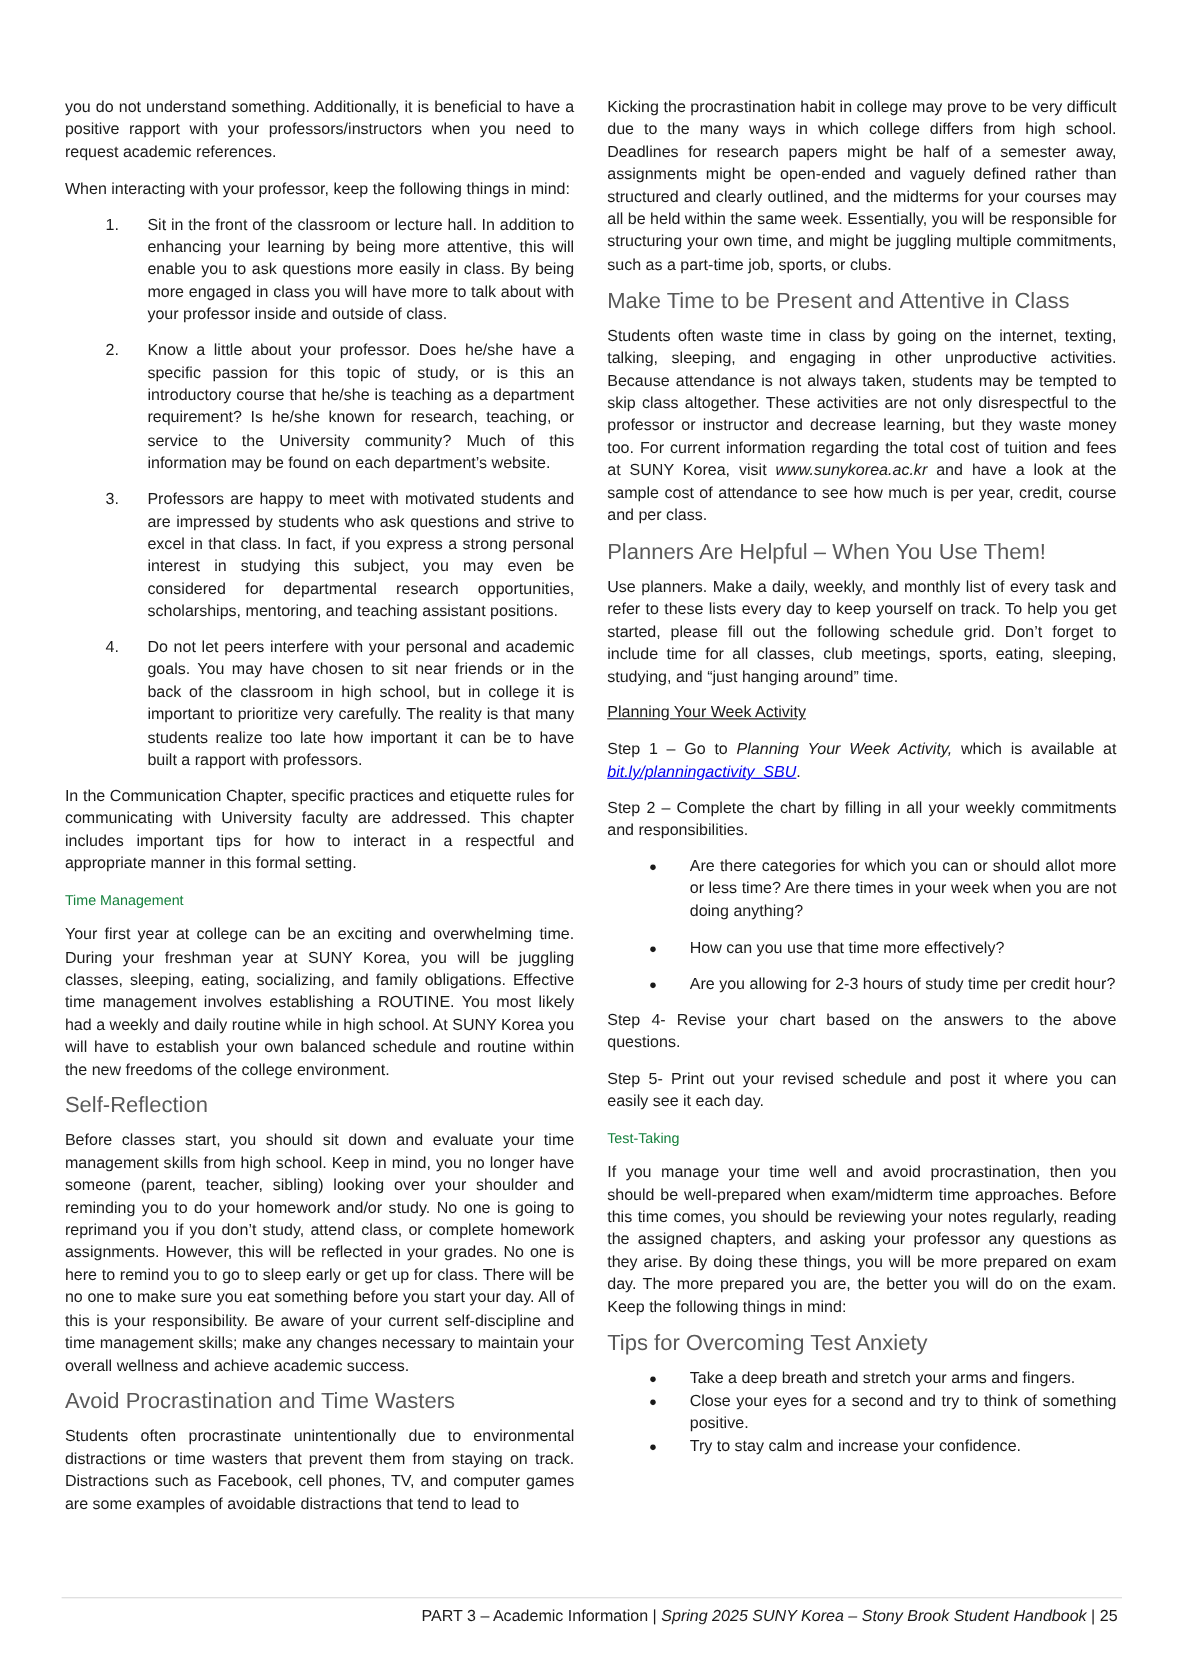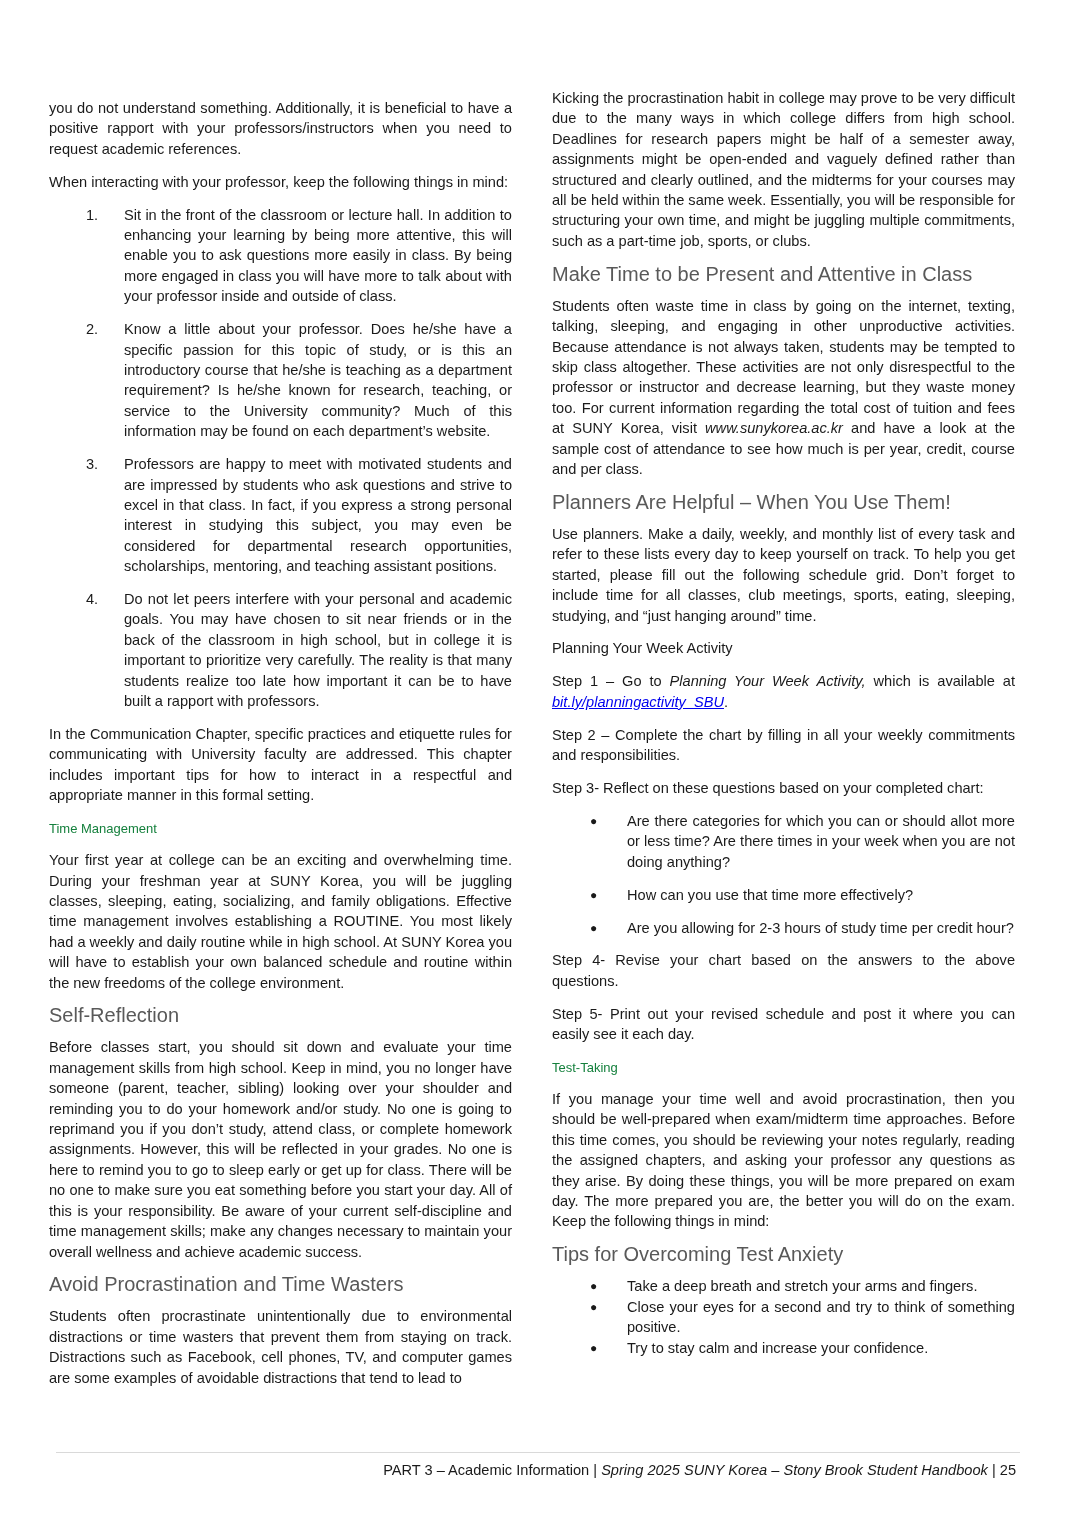--- a/index.html
+++ b/index.html
@@ -1,31 +1,31 @@
 <!DOCTYPE html>
 <html><head>
 <meta charset="utf-8">
 <style>
   html, body { margin: 0; padding: 0; background: #ffffff; }
   body { width: 1075px; height: 1519px; position: relative; overflow: hidden;
          font-family: "Liberation Sans", sans-serif; color: #1a1a1a; }
   .col { position: absolute; top: 88px; font-size: 14.6px; line-height: 20.4px; }
-  .col-left { left: 49px; width: 463px; margin-top: 10px; }
+  .col-left { left: 59px; width: 463px; }
   .col-right { left: 552px; width: 463px; }
   p { margin: 0 0 12.5px 0; text-align: justify; }
   .h2 { font-size: 13px; line-height: 22px; color: #15803d; margin: 4px 0 10px 0; }
   .h3 { font-size: 20px; line-height: 20px; color: #595959; margin: 0 0 12px 0; }
   ol.numlist { list-style: none; margin: 0 0 12px 0; padding: 0; }
   ol.numlist li { position: relative; padding-left: 75px; margin-bottom: 12.5px; text-align: justify; }
   ol.numlist li .num { position: absolute; left: 37px; top: 0; }
   ul.bullets { list-style: none; margin: 0 0 12px 0; padding: 0; }
   ul.bullets li { position: relative; padding-left: 75px; margin-bottom: 12.5px; text-align: justify; }
   ul.bullets.tight li { margin-bottom: 0; }
   ul.bullets li .dot { position: absolute; left: 38px; top: 0; font-size: 12px; }
-  .underline { }
+  .underline { text-decoration: underline; }
   a.link { color: #0000ee; text-decoration: underline; font-style: italic; }
   em { font-style: italic; }
   .footer-rule { position: absolute; left: 56px; top: 1452px; width: 964px; height: 1px; background: #d9d9d9; }
   .footer { position: absolute; right: 59px; top: 1460px; font-size: 14.6px; line-height: 20px; color: #1a1a1a; white-space: nowrap; text-align: right; }
 </style>
 </head>
 <body>
 
 <div class="col col-left">
   <p>you do not understand something. Additionally, it is beneficial to have a positive rapport with your professors/instructors when you need to request academic references.</p>
@@ -47,21 +47,20 @@
 
 <div class="col col-right">
   <p>Kicking the procrastination habit in college may prove to be very difficult due to the many ways in which college differs from high school. Deadlines for research papers might be half of a semester away, assignments might be open-ended and vaguely defined rather than structured and clearly outlined, and the midterms for your courses may all be held within the same week. Essentially, you will be responsible for structuring your own time, and might be juggling multiple commitments, such as a part-time job, sports, or clubs.</p>
   <div class="h3">Make Time to be Present and Attentive in Class</div>
   <p><span>Students often waste time in class by going on the internet, texting, talking, sleeping, and engaging in other unproductive activities. Because attendance is not always taken, students may be tempted to skip class altogether. These activities are not only disrespectful to the professor or instructor and decrease learning, but they waste money too. For current information regarding the total cost of tuition and fees at SUNY Korea, visit </span><em>www.sunykorea.ac.kr</em><span> and have a look at the sample cost of attendance to see how much is per year, credit, course and per class.</span></p>
   <div class="h3">Planners Are Helpful – When You Use Them!</div>
   <p>Use planners. Make a daily, weekly, and monthly list of every task and refer to these lists every day to keep yourself on track. To help you get started, please fill out the following schedule grid. Don’t forget to include time for all classes, club meetings, sports, eating, sleeping, studying, and “just hanging around” time.</p>
   <p class="underline">Planning Your Week Activity</p>
   <p><span>Step 1 – Go to </span><em>Planning Your Week Activity,</em><span> which is available at </span><a class="link">bit.ly/planningactivity_SBU</a><span>.</span></p>
   <p>Step 2 – Complete the chart by filling in all your weekly commitments and responsibilities.</p>
-  <p>Step 3- Reflect on these questions based on your completed chart:</p>
   <ul class="bullets">
     <li><span class="dot">●</span><span>Are there categories for which you can or should allot more or less time? Are there times in your week when you are not doing anything?</span></li>
     <li><span class="dot">●</span><span>How can you use that time more effectively?</span></li>
     <li><span class="dot">●</span><span>Are you allowing for 2-3 hours of study time per credit hour?</span></li>
   </ul>
   <p>Step 4- Revise your chart based on the answers to the above questions.</p>
   <p>Step 5- Print out your revised schedule and post it where you can easily see it each day.</p>
   <div class="h2">Test-Taking</div>
   <p>If you manage your time well and avoid procrastination, then you should be well-prepared when exam/midterm time approaches. Before this time comes, you should be reviewing your notes regularly, reading the assigned chapters, and asking your professor any questions as they arise. By doing these things, you will be more prepared on exam day. The more prepared you are, the better you will do on the exam. Keep the following things in mind:</p>
   <div class="h3">Tips for Overcoming Test Anxiety</div>

